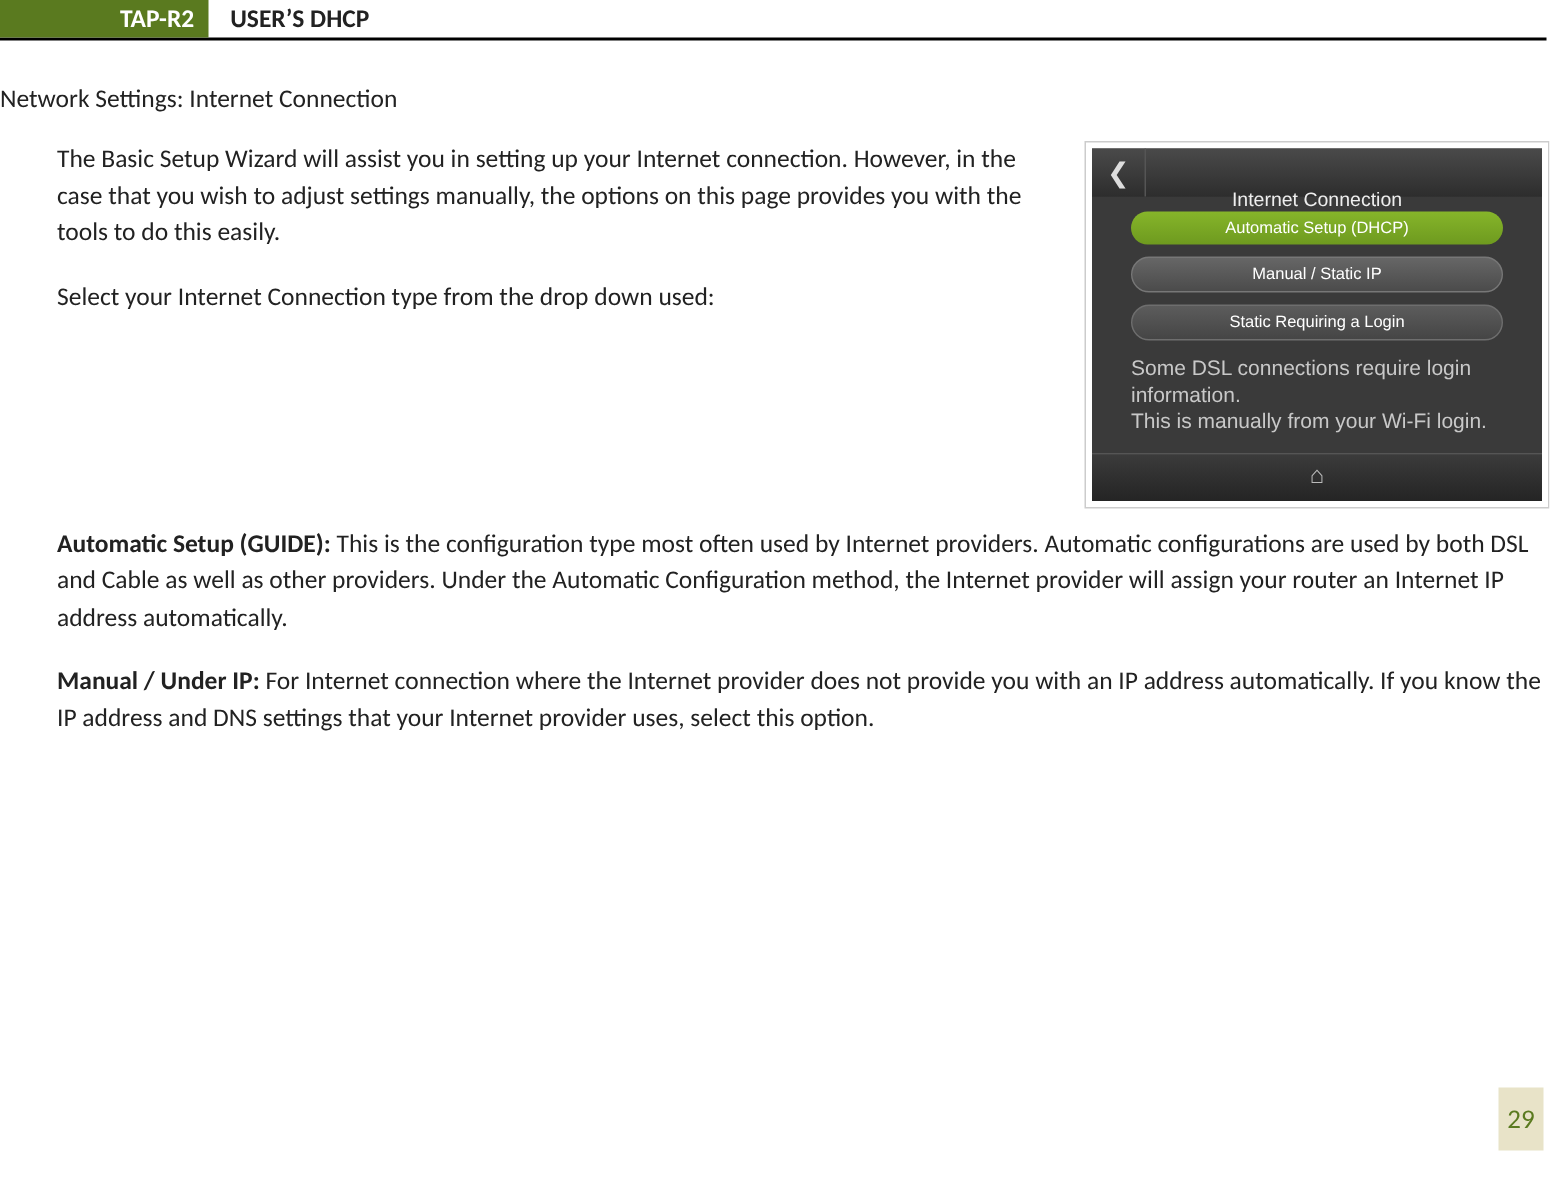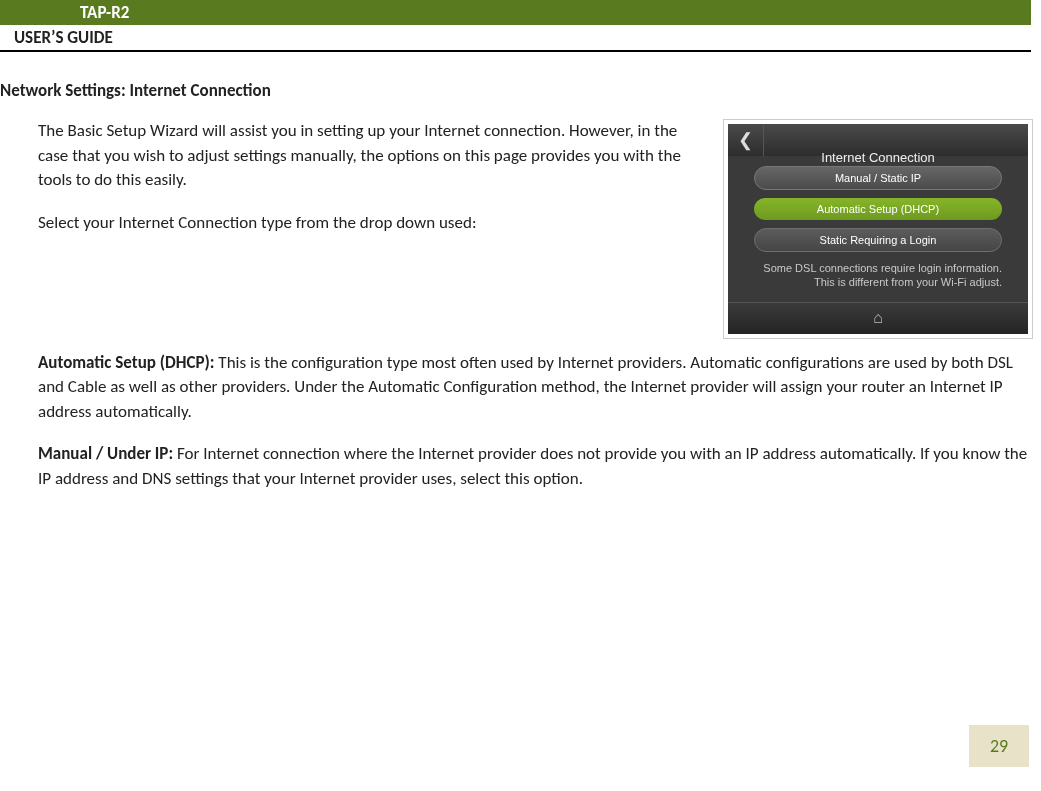--- a/index.html
+++ b/index.html
@@ -10,21 +10,20 @@
     width: 1041px;
     height: 791px;
     position: relative;
     background: #fff;
   }
   .header-bar {
     display: flex;
     align-items: stretch;
     border-bottom: 2px solid #000;
     margin: 0 10px 20px 0;
-    flex-direction: column;
   }
   .badge {
     background: #5a7a1f;
     color: #fff;
     font-weight: bold;
     padding: 2px 10px 2px 80px;
     font-size: 17px;
     display: flex;
     align-items: center;
   }
@@ -32,21 +31,21 @@
     font-weight: bold;
     font-size: 17px;
     padding: 2px 0 2px 14px;
     display: flex;
     align-items: center;
   }
   .content {
     padding: 0 8px 0 0;
   }
   .section-title {
-    font-weight: bold;
+    font-weight: normal;
     margin: 28px 0 18px 0;
   }
   .body-text-block {
     overflow: hidden;
   }
   .body-p {
     margin: 0 0 18px 0;
     line-height: 1.45;
     padding-left: 38px;
   }
@@ -100,95 +99,95 @@
     padding: 5px 0;
     font-size: 11px;
     color: #fff;
     margin-bottom: 8px;
     font-weight: 400;
   }
   .pill-green { background: linear-gradient(#86b52a,#6e9a1f); }
   .pill-grey  { background: linear-gradient(#666,#4b4b4b); border:1px solid #777; }
   .pill-grey2 { background: linear-gradient(#5c5c5c,#454545); border:1px solid #6e6e6e; }
   .phone-note {
-    font-size: 11px;
+    font-size: 14px;
     color: #c8c8c8;
-    text-align: right;
+    text-align: left;
     line-height: 1.25;
     padding: 2px 0 6px 0;
   }
   .phone-tabbar {
     background: linear-gradient(#3b3b3b,#242424);
     height: 32px;
     display: flex;
     align-items: center;
     justify-content: center;
     border-top: 1px solid #555;
   }
   .home-icon {
     color: #bbb;
     font-size: 16px;
   }
   .page-number-box {
     position: absolute;
     right: 12px;
     bottom: 24px;
-    width: 60px;
+    width: 30px;
     height: 42px;
     background: #e8e3c8;
     color: #5a7a1f;
     display: flex;
     align-items: center;
     justify-content: center;
     font-size: 18px;
   }
   .clear { clear: both; }
 </style>
 </head>
 <body>
 
 <div class="header-bar">
   <div class="badge">TAP-R2</div>
-  <div class="header-title">USER’S GUIDE</div>
+  <div class="header-title">USER’S DHCP</div>
 </div>
 
 <div class="content">
 
   <div class="section-title">Network Settings: Internet Connection</div>
 
   <div class="body-text-block">
 
     <div class="phone-shot">
       <div class="phone-inner">
         <div class="phone-titlebar">
           <div class="phone-back">❮</div>
           <div class="phone-titlebar-text">Internet Connection</div>
         </div>
         <div class="phone-body">
+          <div class="pill pill-green">Automatic Setup (DHCP)</div>
           <div class="pill pill-grey">Manual / Static IP</div>
-          <div class="pill pill-green">Automatic Setup (DHCP)</div>
           <div class="pill pill-grey2">Static Requiring a Login</div>
           <div class="phone-note">
             <span>Some DSL connections require login information.</span><br>
-            <span>This is different from your Wi-Fi adjust.</span>
+            <span>This is manually from your Wi-Fi login.</span>
           </div>
         </div>
         <div class="phone-tabbar">
           <span class="home-icon">⌂</span>
         </div>
       </div>
     </div>
 
     <p class="body-p">The Basic Setup Wizard will assist you in setting up your Internet connection. However, in the case that you wish to adjust settings manually, the options on this page provides you with the tools to do this easily.</p>
     <p class="body-p">Select your Internet Connection type from the drop down used:</p>
 
     <div class="clear"></div>
 
     <p class="body-p">
-      <span class="def-label">Automatic Setup (DHCP):</span><span> This is the configuration type most often used by Internet providers. Automatic configurations are used by both DSL and Cable as well as other providers. Under the Automatic Configuration method, the Internet provider will assign your router an Internet IP address automatically.</span>
+      <span class="def-label">Automatic Setup (GUIDE):</span><span> This is the configuration type most often used by Internet providers. Automatic configurations are used by both DSL and Cable as well as other providers. Under the Automatic Configuration method, the Internet provider will assign your router an Internet IP address automatically.</span>
     </p>
 
     <p class="body-p">
       <span class="def-label">Manual / Under IP:</span><span> For Internet connection where the Internet provider does not provide you with an IP address automatically. If you know the IP address and DNS settings that your Internet provider uses, select this option.</span>
     </p>
 
   </div>
 </div>
 
 <div class="page-number-box">29</div>

